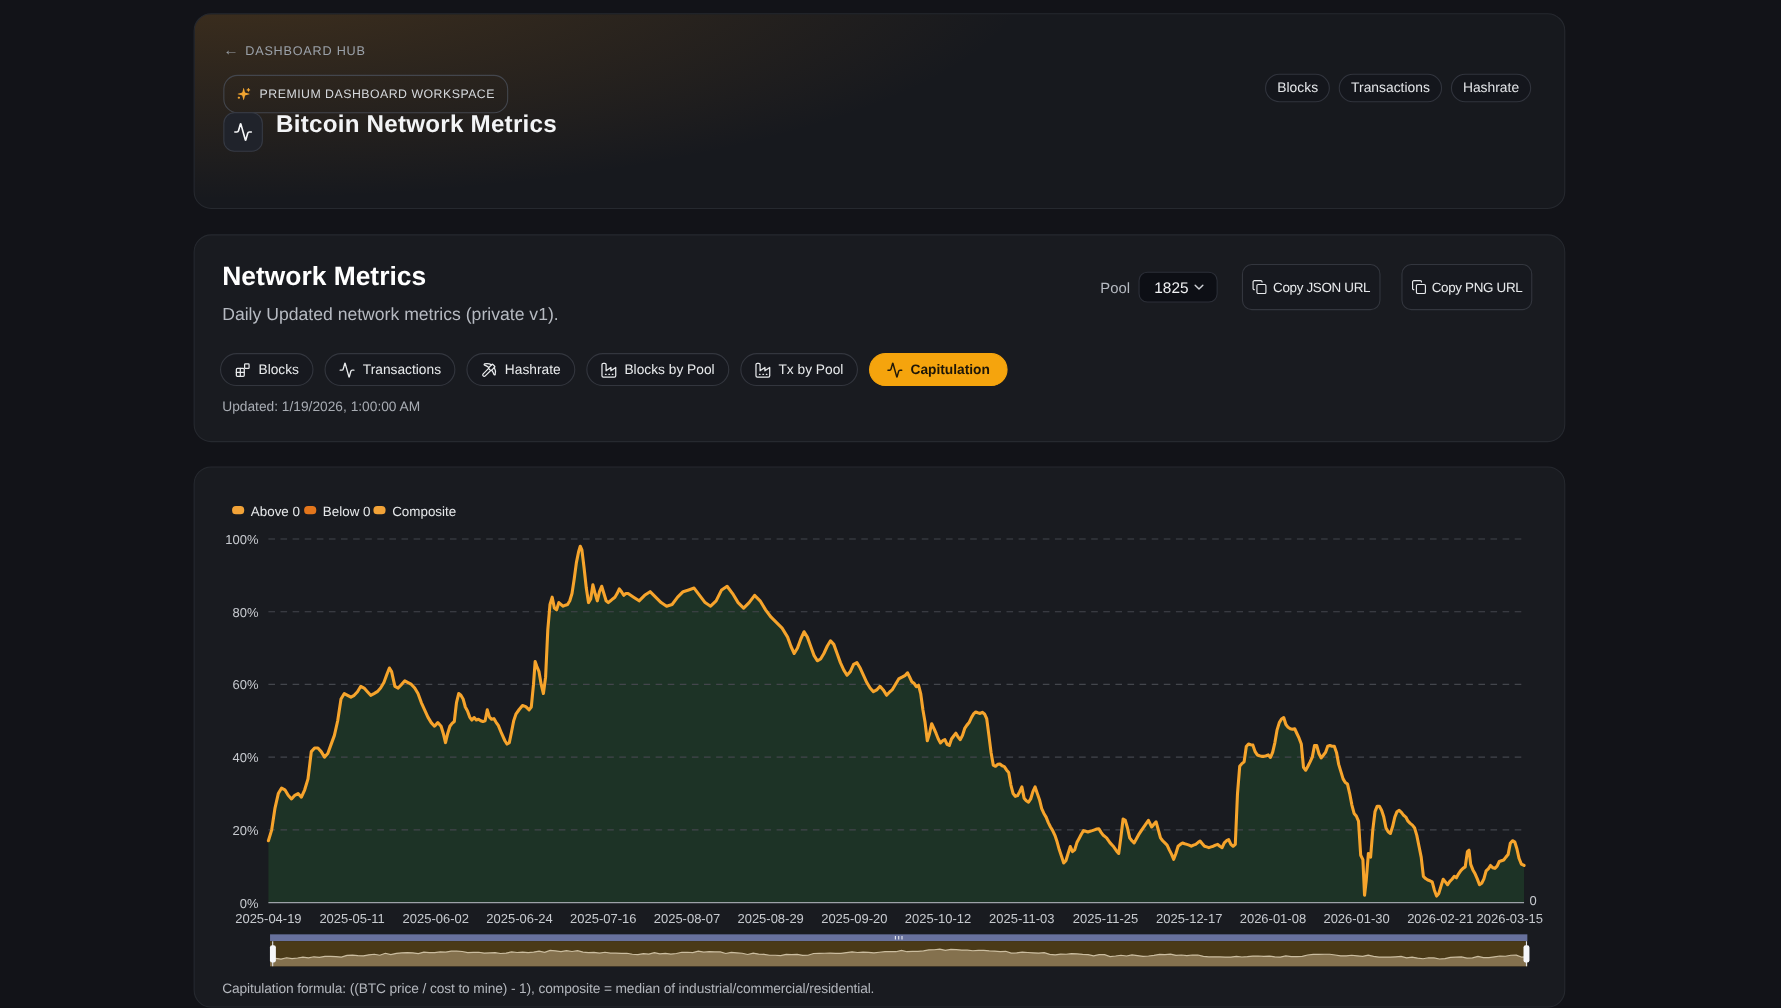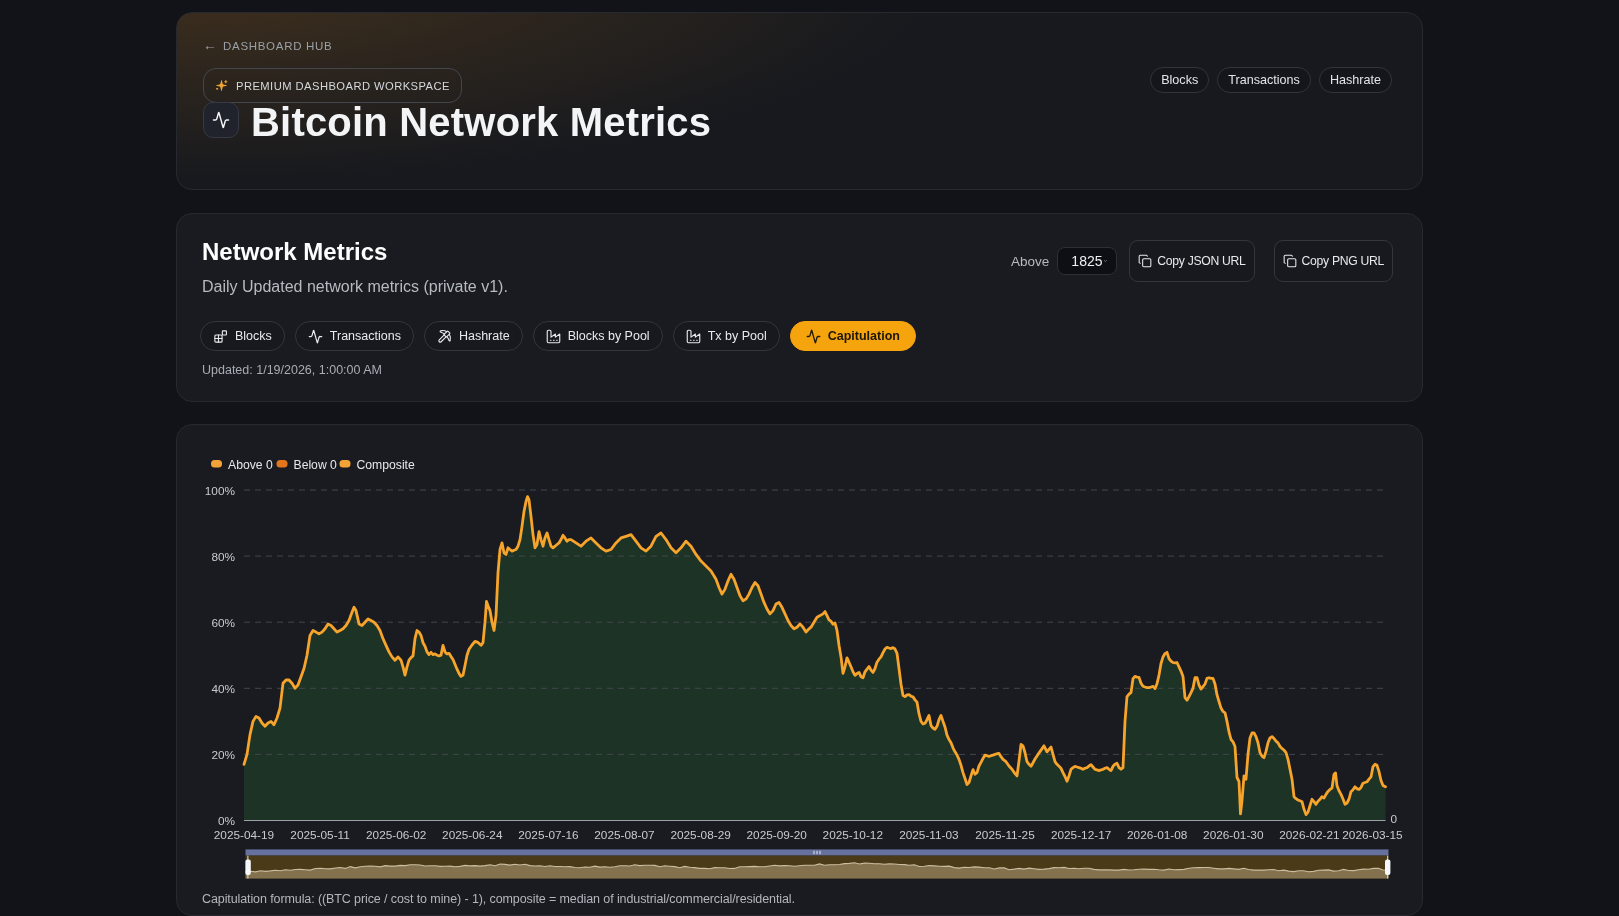--- a/index.html
+++ b/index.html
@@ -5,31 +5,31 @@
 .card { position:absolute; left:176px; width:1247px; background:#191b20; border:1px solid #26292f; border-radius:16px; }
 #c1 { top:12px; height:178px; background:radial-gradient(1180px 330px at 20px -40px, rgba(163,104,27,0.30), rgba(25,27,32,0) 63%), #17191e;text-align:right; }
 #c2 { top:213px; height:189px; }
 #c3 { top:424px; height:492px; }
 .hub { position:absolute; left:26px; top:24px; font-size:11.5px; letter-spacing:0.7px; color:#9aa0a8; }
 .hub .arr { font-size:14px; margin-right:6px; letter-spacing:0; }
 .premium { position:absolute; left:26px; top:55px; height:35px; display:inline-flex; align-items:center; gap:8px; padding:0 11px; border:1px solid #43464d; border-radius:13px; font-size:11.2px; letter-spacing:0.45px; color:#d5d8dc; }
 .tr-pills { position:absolute; right:30px; top:54px; display:flex; gap:8px; }
 .tr-pills span { height:26px; display:inline-flex; align-items:center; padding:0 10px; border:1px solid #31343d; border-radius:13px; background:#14161c; font-size:12.6px; color:#e3e5e8; }
 .iconbox { position:absolute; left:26px; top:89px; width:36px; height:36px; border-radius:10px; background:#20232b; border:1px solid #363a44; display:flex; align-items:center; justify-content:center; }
-h1 { position:absolute; left:74px; top:87px; font-size:40px; font-weight:700; color:#f3f4f6; letter-spacing:0.2px; }
+h1 { position:absolute; left:74px; top:87px; font-size:22px; font-weight:700; color:#f3f4f6; letter-spacing:0.2px; }
 .sub1 { position:absolute; left:74px; top:130px; font-size:15.5px; color:#b6bac1; }
 h2 { position:absolute; left:25px; top:24px; font-size:24px; font-weight:700; color:#ffffff;text-align:right; }
 .sub2 { position:absolute; left:25px; top:64px; font-size:16px; color:#b6bac1; }
 .tabs { position:absolute; left:23px; top:107px; display:flex; gap:10px; }
 .tab { height:30px; display:inline-flex; align-items:center; gap:7px; padding:0 12px; border:1px solid #33363e; border-radius:15px; background:#17191f; font-size:12.5px; color:#e8eaec; }
 .tab.active { background:#f5a40d; border-color:#f5a40d; color:#1d1608; font-weight:700; padding:0 15px; }
 .updated { position:absolute; left:25px; top:149px; font-size:12.5px; color:#a8acb3; }
 .ctrl { position:absolute; right:29px; top:26px; display:flex; align-items:center; }
 .ctrl .lbl { font-size:13.5px; color:#b6bac1; margin-right:8px; }
-.sel { width:60px; height:28px; margin-right:12px; border:1px solid #2c2f38; border-radius:8px; background:#0d0f15; display:flex; align-items:center; justify-content:space-between; padding:0 9px 0 13px; font-size:14px; color:#f0f1f3; }
+.sel { width:72px; height:28px; margin-right:22px; border:1px solid #2c2f38; border-radius:8px; background:#0d0f15; display:flex; align-items:center; justify-content:space-between; padding:0 9px 0 13px; font-size:14px; color:#f0f1f3; }
 .btn { height:42px; display:inline-flex; align-items:center; gap:5px; padding:0 8px; border:1px solid #33363e; border-radius:9px; background:#17191f; font-size:12.2px; letter-spacing:-0.3px; color:#e8eaec; }
 .caption { position:absolute; left:25px; top:467px; font-size:12.5px; letter-spacing:-0.1px; color:#b3b6bc; }
 </style></head>
 <body>
 <div class="card" id="c1">
   <div class="hub"><span class="arr">←</span>DASHBOARD HUB</div>
   <div class="premium"><svg width="13" height="13" viewBox="0 0 24 24" fill="none" stroke="#f0a431" stroke-width="2" stroke-linecap="round" stroke-linejoin="round">
         <path fill="#f0a431" stroke="none" d="M9.94 15.5a2 2 0 0 0-1.44-1.44l-6.13-1.58a.5.5 0 0 1 0-.96l6.13-1.59a2 2 0 0 0 1.44-1.43l1.58-6.13a.5.5 0 0 1 .96 0l1.58 6.13a2 2 0 0 0 1.44 1.44l6.13 1.58a.5.5 0 0 1 0 .96l-6.13 1.58a2 2 0 0 0-1.44 1.44l-1.58 6.13a.5.5 0 0 1-.96 0z"></path>
         <path d="M20 3v4"></path>
         <path d="M22 5h-4"></path>
@@ -77,21 +77,21 @@
           <path d="M17 18h1"></path>
           <path d="M12 18h1"></path>
           <path d="M7 18h1"></path>
         </svg>Tx by Pool</span>
     <span class="tab active"><svg width="15" height="15" viewBox="0 0 24 24" fill="none" stroke="#231a09" stroke-width="2.2" stroke-linecap="round" stroke-linejoin="round">
           <path d="M22 12h-2.48a2 2 0 0 0-1.93 1.46l-2.35 8.36a.25.25 0 0 1-.48 0L9.24 2.18a.25.25 0 0 0-.48 0L6.41 10.54A2 2 0 0 1 4.48 12H2"></path>
         </svg>Capitulation</span>
   </div>
   <div class="updated">Updated: 1/19/2026, 1:00:00 AM</div>
   <div class="ctrl">
-    <span class="lbl">Above</span>
+    <span class="lbl">Pool</span>
     <span class="sel">1825 <svg width="14" height="14" viewBox="0 0 24 24" fill="none" stroke="#d0d3d8" stroke-width="2.2" stroke-linecap="round" stroke-linejoin="round">
           <path d="m6 9 6 6 6-6"></path>
         </svg></span>
     <span class="btn"><svg width="14" height="14" viewBox="0 0 24 24" fill="none" stroke="#e8eaec" stroke-width="1.8" stroke-linecap="round" stroke-linejoin="round">
           <rect width="14" height="14" x="8" y="8" rx="2" ry="2"></rect>
           <path d="M4 16c-1.1 0-2-.9-2-2V4c0-1.1.9-2 2-2h10c1.1 0 2 .9 2 2"></path>
         </svg>Copy JSON URL</span>
     <span class="btn" style="margin-left:19px"><svg width="14" height="14" viewBox="0 0 24 24" fill="none" stroke="#e8eaec" stroke-width="1.8" stroke-linecap="round" stroke-linejoin="round">
           <rect width="14" height="14" x="8" y="8" rx="2" ry="2"></rect>
           <path d="M4 16c-1.1 0-2-.9-2-2V4c0-1.1.9-2 2-2h10c1.1 0 2 .9 2 2"></path>

